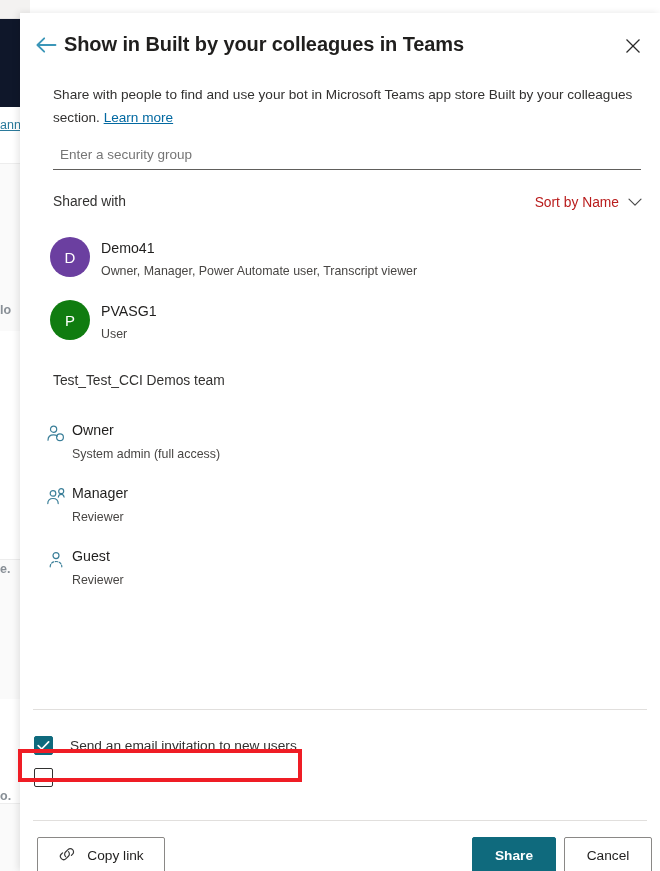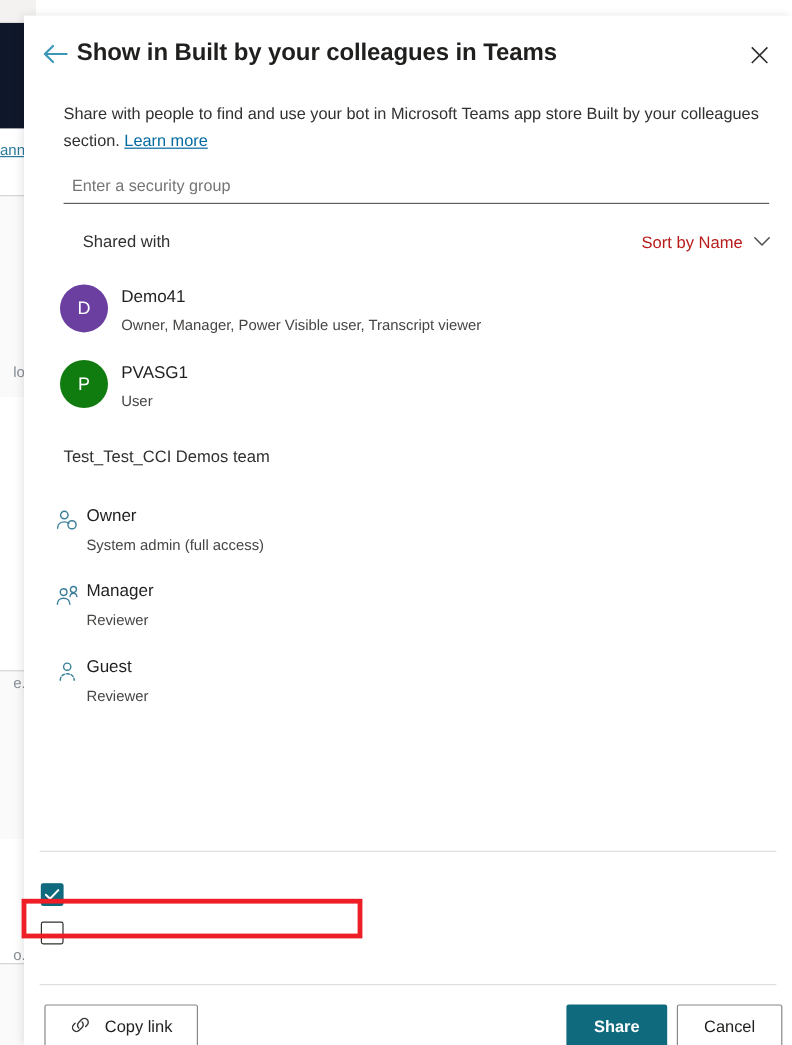--- a/index.html
+++ b/index.html
@@ -50,21 +50,22 @@
   .bg-b3 { top: 331px; height: 228px; background:#ffffff; border:none;}
   .bg-b4 { top: 559px; height: 140px; }
   .bg-b5 { top: 699px; height: 104px; background:#ffffff; border:none;}
   .bg-b6 { top: 803px; height: 68px; }
 
   .bg-text {
     position: absolute;
     font-size: 12.5px;
     color: #888f96;
     white-space: nowrap;
-    left: 11px;
+    left: 0;
+    font-weight: bold;
   }
   .bg-link {
     position: absolute;
     left: 0;
     top: 118px;
     font-size: 12.5px;
     color: #2b7a9b;
     text-decoration: underline;
     white-space: nowrap;
   }
@@ -159,21 +160,20 @@
   }
   .sg-field input::placeholder { color: #757575; }
 
   
   .shared-label {
     position: absolute;
     left: 33px;
     top: 181px;
     font-size: 13.8px;
     color: #323130;
-    margin-left: 16px;
   }
   .sort-control {
     position: absolute;
     right: 18px;
     top: 180px;
     display: flex;
     align-items: center;
     gap: 9px;
     cursor: pointer;
   }
@@ -430,21 +430,21 @@
         <svg width="14" height="9" viewBox="0 0 14 9" aria-hidden="true">
           <path d="M1 1.2 L7 7.2 L13 1.2" fill="none" stroke="#4a4a4a" stroke-width="1.2" stroke-linecap="round" stroke-linejoin="round"></path>
         </svg>
       </span>
     </div>
 
     <div class="people">
       <div class="person">
         <div class="avatar" style="background:#6b3fa0;">D</div>
         <div class="person-name">Demo41</div>
-        <div class="person-roles">Owner, Manager, Power Visible user, Transcript viewer</div>
+        <div class="person-roles">Owner, Manager, Power Automate user, Transcript viewer</div>
       </div>
       <div class="person">
         <div class="avatar" style="background:#107c10;">P</div>
         <div class="person-name">PVASG1</div>
         <div class="person-roles">User</div>
       </div>
     </div>
 
     <div class="team-title">Test_Test_CCI Demos team</div>
 
@@ -486,20 +486,21 @@
 
     <div class="divider divider-top"></div>
 
     <div class="options">
       <div class="opt-row">
         <span class="cbox checked">
           <svg width="13" height="11" viewBox="0 0 13 11" aria-hidden="true">
             <path d="M1.2 5.6 L4.7 9 L11.6 1.8" fill="none" stroke="#ffffff" stroke-width="1.7" stroke-linecap="round" stroke-linejoin="round"></path>
           </svg>
         </span>
+        <span class="opt-label">Send an email invitation to new users</span>
       </div>
       <div class="opt-spacer"></div>
       <div class="opt-row">
         <span class="cbox"></span>
       </div>
     </div>
 
     <div class="divider divider-bottom"></div>
 
     <div class="footer">

